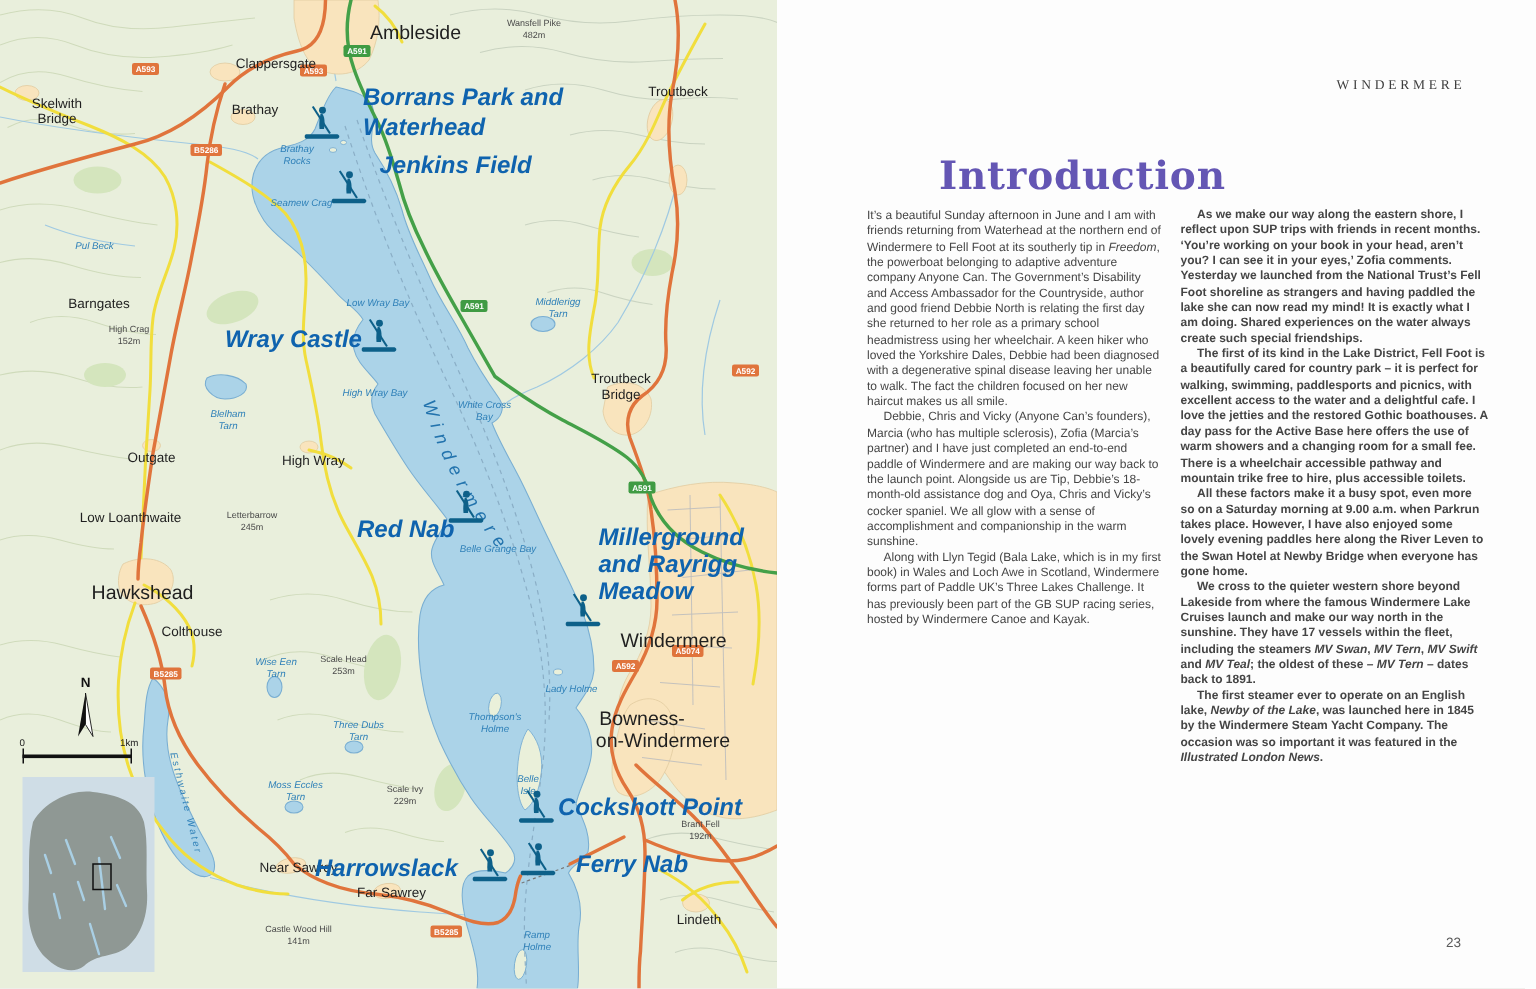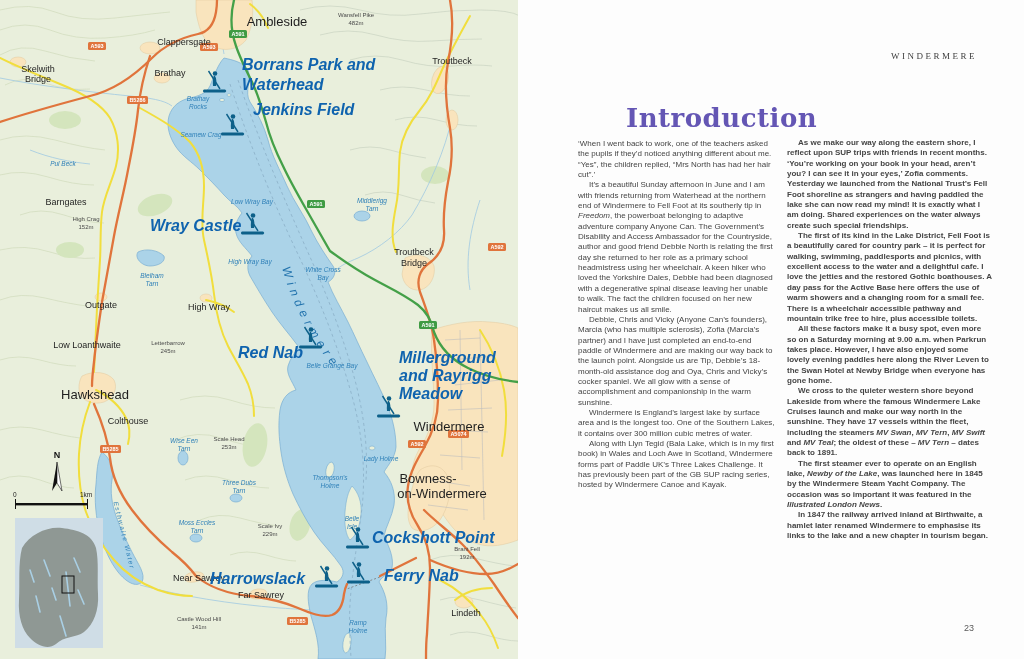--- a/index.html
+++ b/index.html
@@ -347,34 +347,31 @@
     </g>
   </svg>
   </div>
 
   <div class="page">
     <div class="running-head">WINDERMERE</div>
     <h1 class="intro-title">Introduction</h1>
     <div class="cols">
       <div class="col col1">
         <div>
-            <p><span>‘When I went back to work, one of the teachers asked the pupils if they’d noticed anything different about me. “Yes”, the children replied, “Mrs North has had her hair cut”.’</span></p>
             <p><span>It’s a beautiful Sunday afternoon in June and I am with friends returning from Waterhead at the northern end of Windermere to Fell Foot at its southerly tip in </span><i>Freedom</i><span>, the powerboat belonging to adaptive adventure company Anyone Can. The Government’s Disability and Access Ambassador for the Countryside, author and good friend Debbie North is relating the first day she returned to her role as a primary school headmistress using her wheelchair. A keen hiker who loved the Yorkshire Dales, Debbie had been diagnosed with a degenerative spinal disease leaving her unable to walk. The fact the children focused on her new haircut makes us all smile.</span></p>
             <p><span>Debbie, Chris and Vicky (Anyone Can’s founders), Marcia (who has multiple sclerosis), Zofia (Marcia’s partner) and I have just completed an end-to-end paddle of Windermere and are making our way back to the launch point. Alongside us are Tip, Debbie’s 18-month-old assistance dog and Oya, Chris and Vicky’s cocker spaniel. We all glow with a sense of accomplishment and companionship in the warm sunshine.</span></p>
-            <p><span>Windermere is England’s largest lake by surface area and is the longest too. One of the Southern Lakes, it contains over 300 million cubic metres of water.</span></p>
             <p><span>Along with Llyn Tegid (Bala Lake, which is in my first book) in Wales and Loch Awe in Scotland, Windermere forms part of Paddle UK’s Three Lakes Challenge. It has previously been part of the GB SUP racing series, hosted by Windermere Canoe and Kayak.</span></p>
           </div>
       </div>
       <div class="col col2">
         <div>
             <p><span>As we make our way along the eastern shore, I reflect upon SUP trips with friends in recent months. ‘You’re working on your book in your head, aren’t you? I can see it in your eyes,’ Zofia comments. Yesterday we launched from the National Trust’s Fell Foot shoreline as strangers and having paddled the lake she can now read my mind! It is exactly what I am doing. Shared experiences on the water always create such special friendships.</span></p>
             <p><span>The first of its kind in the Lake District, Fell Foot is a beautifully cared for country park – it is perfect for walking, swimming, paddlesports and picnics, with excellent access to the water and a delightful cafe. I love the jetties and the restored Gothic boathouses. A day pass for the Active Base here offers the use of warm showers and a changing room for a small fee. There is a wheelchair accessible pathway and mountain trike free to hire, plus accessible toilets.</span></p>
             <p><span>All these factors make it a busy spot, even more so on a Saturday morning at 9.00 a.m. when Parkrun takes place. However, I have also enjoyed some lovely evening paddles here along the River Leven to the Swan Hotel at Newby Bridge when everyone has gone home.</span></p>
             <p><span>We cross to the quieter western shore beyond Lakeside from where the famous Windermere Lake Cruises launch and make our way north in the sunshine. They have 17 vessels within the fleet, including the steamers </span><i>MV Swan</i><span>, </span><i>MV Tern</i><span>, </span><i>MV Swift</i><span> and </span><i>MV Teal</i><span>; the oldest of these – </span><i>MV Tern</i><span> – dates back to 1891.</span></p>
             <p><span>The first steamer ever to operate on an English lake, </span><i>Newby of the Lake</i><span>, was launched here in 1845 by the Windermere Steam Yacht Company. The occasion was so important it was featured in the </span><i>Illustrated London News</i><span>.</span></p>
-            <p><span>In 1847 the railway arrived inland at Birthwaite, a hamlet later renamed Windermere to emphasise its links to the lake and a new chapter in tourism began.</span></p>
           </div>
       </div>
     </div>
     <div class="page-number">23</div>
   </div>
 
 </div>
 
 </body></html>

